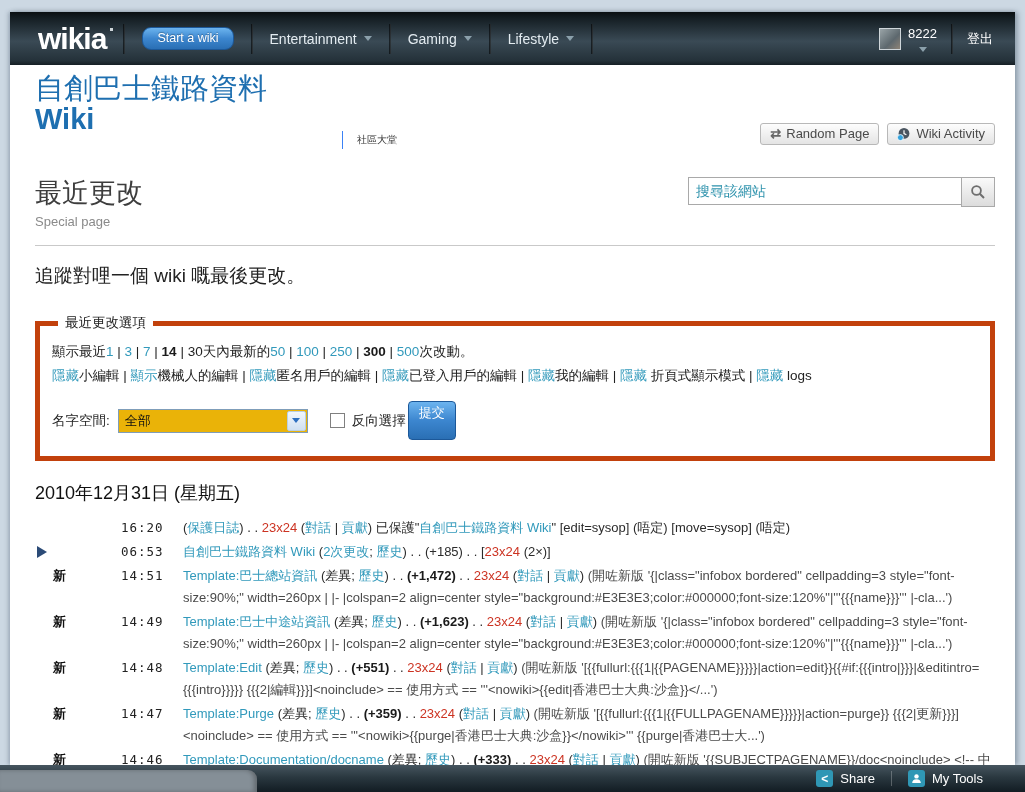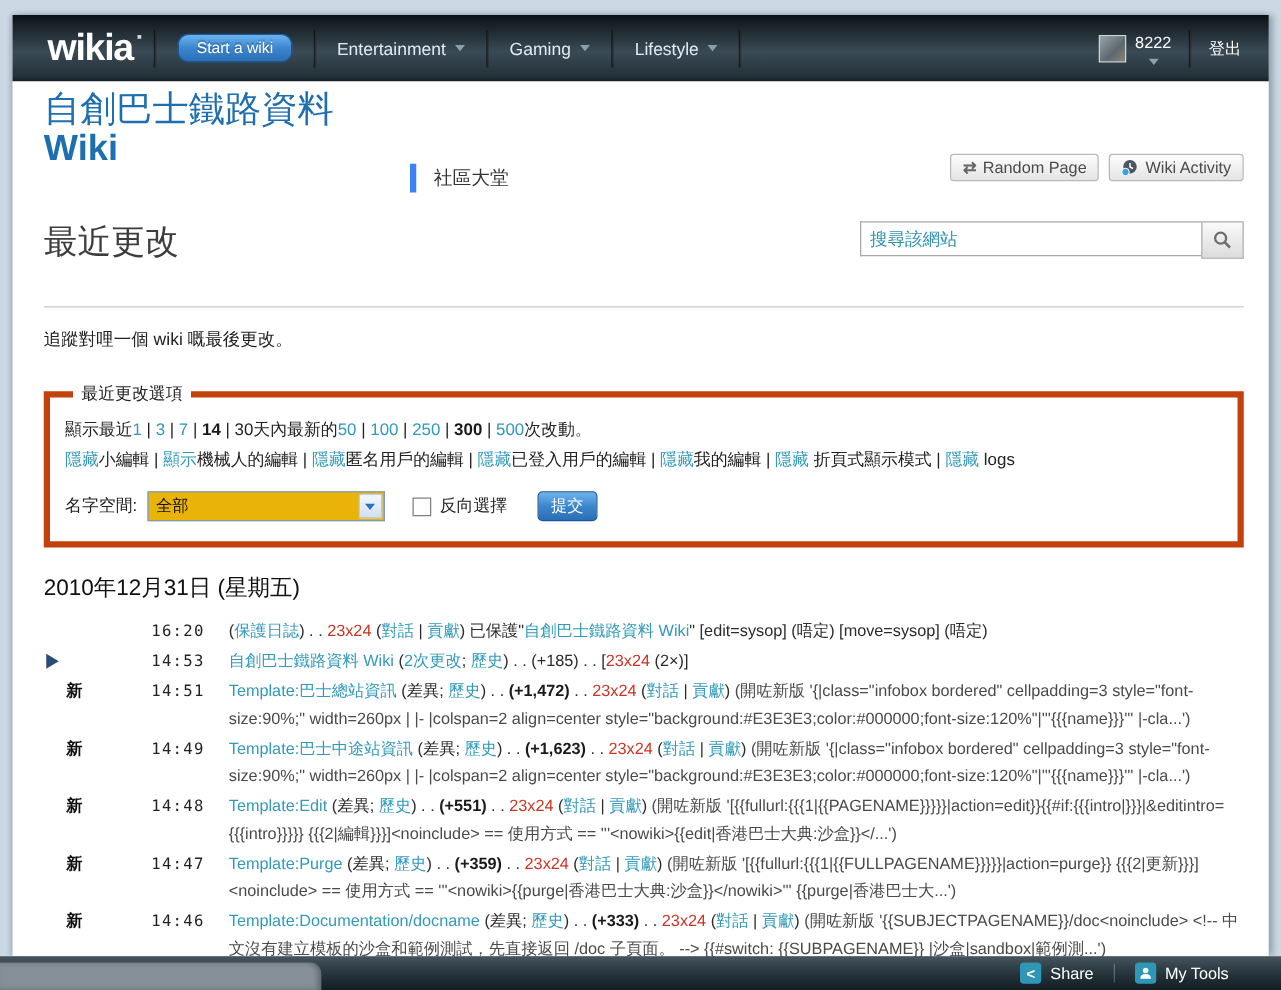--- a/index.html
+++ b/index.html
@@ -30,21 +30,21 @@
   .caret{width:0;height:0;border-left:4px solid transparent;border-right:4px solid transparent;border-top:5px solid #8ba0ab;}
   .guser{margin-left:auto;display:flex;align-items:center;color:#fff;font-size:13px;margin-right:22px;}
   .avatar{width:20px;height:20px;border:1px solid #cfd6da;background:linear-gradient(135deg,#9aa4a8,#5d686e 60%,#8d8376);margin-right:7px;}
   .uname{display:flex;align-items:center;gap:6px;cursor:pointer;flex-direction:column;}
   .logout{cursor:pointer;}
   
   .content{padding:0 20px 0 25px;position:relative;}
   .wiki-head{position:relative;height:97px;padding-top:7px;}
   .wiki-title1{color:#1e6fb0;font-size:29px;line-height:1.12;}
   .wiki-title2{color:#1e6fb0;font-size:29px;font-weight:bold;line-height:1.1;}
-  .local-nav{position:absolute;left:293px;top:66px;border-left:5px solid #3b82f6;padding:2px 0 2px 14px;font-size:15px;color:#333;cursor:pointer;}
+  .local-nav{position:absolute;left:307px;top:66px;border-left:1px solid #3b82f6;padding:2px 0 2px 14px;font-size:10px;color:#333;cursor:pointer;}
   .head-btns{position:absolute;right:0;top:58px;display:flex;gap:8px;}
   .btn-gray{
     display:flex;align-items:center;gap:5px;
     background:linear-gradient(180deg,#fdfdfd,#e4e4e4);
     border:1px solid #b8b8b8;border-radius:3px;color:#4a4a4a;font-size:13px;
     padding:2px 9px 3px;cursor:pointer;
   }
   .shuffle-ic{color:#666;font-weight:bold;font-size:13px;}
   
   .page-head{position:relative;height:76px;}
@@ -56,21 +56,21 @@
     padding:3px 7px;font-size:14px;color:#2f93ad;outline:none;
     font-family:"Liberation Sans","DejaVu Sans",sans-serif;
   }
   .searchbox input::placeholder{color:#2f93ad;opacity:1;}
   .search-btn{
     width:32px;height:28px;border:1px solid #a9a9a9;
     background:linear-gradient(180deg,#fafafa,#dcdcdc);
     display:flex;align-items:center;justify-content:center;cursor:pointer;
   }
   hr.rule{border:none;border-top:1px solid #c9c9c9;margin:0;}
-  .intro{font-size:14px;color:#222;margin:17px 0 0;}
+  .intro{font-size:19px;color:#222;margin:17px 0 0;}
   
   fieldset.rc-options{
     border:5px solid #c2410c;margin:25px 0 0;padding:8px 12px 16px;
     font-size:13.5px;color:#222;
   }
   fieldset.rc-options legend{padding:0 7px;margin-left:6px;font-size:13.5px;color:#222;}
   .opt-line{line-height:24px;}
   .ns-row{margin-top:13px;display:flex;align-items:center;font-size:13.5px;}
   .ns-label{margin-right:8px;}
   .xp-select{
@@ -81,21 +81,21 @@
   .xp-arrow{
     width:17px;height:18px;margin:1px;border:1px solid #b9cfe4;border-radius:2px;
     background:linear-gradient(180deg,#f2f7fc,#cfe0f2);
     display:flex;align-items:center;justify-content:center;
   }
   .xp-arrow .tri{width:0;height:0;border-left:4px solid transparent;border-right:4px solid transparent;border-top:5px solid #2d6fc0;}
   .invert-box{width:13px;height:13px;border:1px solid #808080;background:#fff;margin:0 7px 0 22px;cursor:pointer;}
   .btn-submit{
     background:linear-gradient(180deg,#6cb4ef 0%,#3c86cf 50%,#2a6fb4 100%);
     border:1px solid #1c5899;border-radius:4px;color:#fff;font-size:13px;
-    padding:2px 10px 2px;margin-left:24px;cursor:pointer;
+    padding:2px 10px 17px;margin-left:2px;cursor:pointer;
   }
   
   .rc-section{margin-top:20px;}
   .rc-date{font-size:18px;color:#111;font-weight:400;margin:0 0 12px;}
   .rc-row{position:relative;padding-left:148px;font-size:13px;line-height:22px;margin-bottom:2px;color:#2b2b2b;}
   .rc-time{position:absolute;left:86px;top:0;font-family:"DejaVu Sans Mono","Liberation Mono",monospace;font-size:12.5px;color:#222;letter-spacing:1px;}
   .rc-flag{position:absolute;left:18px;top:0;font-weight:bold;color:#111;}
   .rc-arrow{position:absolute;left:2px;top:5px;width:0;height:0;border-left:10px solid #2b4b77;border-top:6px solid transparent;border-bottom:6px solid transparent;cursor:pointer;}
   .sg-link{color:#3199bb;text-decoration:none;cursor:pointer;}
   .sg-red{color:#cc3322;text-decoration:none;cursor:pointer;}
@@ -166,20 +166,21 @@
             <path d="M7 3.3 L7 6.6 L9.4 7.8" stroke="#fff" stroke-width="1.2" fill="none"></path>
             <circle cx="3.4" cy="10.6" r="3" fill="#35a3dd" stroke="#fff" stroke-width="0.8"></circle>
           </svg>
           <span>Wiki Activity</span>
         </button>
       </div>
     </div>
 
     <div class="page-head">
       <h1 class="page-title">最近更改</h1>
+      <div class="page-sub">Special page</div>
       <div class="searchbox">
         <input type="text" placeholder="搜尋該網站" style="">
         <div class="search-btn">
           <svg width="16" height="16" viewBox="0 0 16 16">
             <circle cx="6.5" cy="6.5" r="4.4" fill="none" stroke="#6e6e6e" stroke-width="1.8"></circle>
             <line x1="9.8" y1="9.8" x2="14" y2="14" stroke="#6e6e6e" stroke-width="2"></line>
           </svg>
         </div>
       </div>
     </div>
@@ -203,21 +204,21 @@
         <span class="invert-box"></span>
         <span>反向選擇</span>
         <button class="btn-submit">提交</button>
       </div>
     </fieldset>
 
     <div class="rc-section">
       <h4 class="rc-date">2010年12月31日 (星期五)</h4>
       <div>
           <div class="rc-row"><span class="rc-time">16:20</span><span><span class="sg-text">(</span><a class="sg-link">保護日誌</a><span class="sg-text">) . . </span><a class="sg-red">23x24</a><span class="sg-text"> (</span><a class="sg-link">對話</a><span class="sg-text"> | </span><a class="sg-link">貢獻</a><span class="sg-text">) 已保護"</span><a class="sg-link">自創巴士鐵路資料 Wiki</a><span class="sg-text">" [edit=sysop] (唔定) [move=sysop] (唔定)</span></span></div>
-          <div class="rc-row"><span class="rc-arrow"></span><span class="rc-time">14:53</span><span><a class="sg-link">自創巴士鐵路資料 Wiki</a><span class="sg-text"> (</span><a class="sg-link">2次更改</a><span class="sg-text">; </span><a class="sg-link">歷史</a><span class="sg-text">) . . (+185) . . [</span><a class="sg-red">23x24</a><span class="sg-text"> (2×)]</span></span></div>
+          <div class="rc-row"><span class="rc-arrow"></span><span class="rc-time">06:53</span><span><a class="sg-link">自創巴士鐵路資料 Wiki</a><span class="sg-text"> (</span><a class="sg-link">2次更改</a><span class="sg-text">; </span><a class="sg-link">歷史</a><span class="sg-text">) . . (+185) . . [</span><a class="sg-red">23x24</a><span class="sg-text"> (2×)]</span></span></div>
           <div class="rc-row"><span class="rc-flag">新</span><span class="rc-time">14:51</span><span><a class="sg-link">Template:巴士總站資訊</a><span class="sg-text"> (差異; </span><a class="sg-link">歷史</a><span class="sg-text">) . . </span><span class="sg-bold">(+1,472)</span><span class="sg-text"> . . </span><a class="sg-red">23x24</a><span class="sg-text"> (</span><a class="sg-link">對話</a><span class="sg-text"> | </span><a class="sg-link">貢獻</a><span class="sg-text">) </span><span class="sg-comment">(開咗新版 '{|class="infobox bordered" cellpadding=3 style="font-size:90%;" width=260px | |- |colspan=2 align=center style="background:#E3E3E3;color:#000000;font-size:120%"|'''{{{name}}}''' |-cla...')</span></span></div>
           <div class="rc-row"><span class="rc-flag">新</span><span class="rc-time">14:49</span><span><a class="sg-link">Template:巴士中途站資訊</a><span class="sg-text"> (差異; </span><a class="sg-link">歷史</a><span class="sg-text">) . . </span><span class="sg-bold">(+1,623)</span><span class="sg-text"> . . </span><a class="sg-red">23x24</a><span class="sg-text"> (</span><a class="sg-link">對話</a><span class="sg-text"> | </span><a class="sg-link">貢獻</a><span class="sg-text">) </span><span class="sg-comment">(開咗新版 '{|class="infobox bordered" cellpadding=3 style="font-size:90%;" width=260px | |- |colspan=2 align=center style="background:#E3E3E3;color:#000000;font-size:120%"|'''{{{name}}}''' |-cla...')</span></span></div>
           <div class="rc-row"><span class="rc-flag">新</span><span class="rc-time">14:48</span><span><a class="sg-link">Template:Edit</a><span class="sg-text"> (差異; </span><a class="sg-link">歷史</a><span class="sg-text">) . . </span><span class="sg-bold">(+551)</span><span class="sg-text"> . . </span><a class="sg-red">23x24</a><span class="sg-text"> (</span><a class="sg-link">對話</a><span class="sg-text"> | </span><a class="sg-link">貢獻</a><span class="sg-text">) </span><span class="sg-comment">(開咗新版 '[{{fullurl:{{{1|{{PAGENAME}}}}}|action=edit}}{{#if:{{{intro|}}}|&amp;editintro={{{intro}}}}} {{{2|編輯}}}]&lt;noinclude&gt; == 使用方式 == '''&lt;nowiki&gt;{{edit|香港巴士大典:沙盒}}&lt;/...')</span></span></div>
           <div class="rc-row"><span class="rc-flag">新</span><span class="rc-time">14:47</span><span><a class="sg-link">Template:Purge</a><span class="sg-text"> (差異; </span><a class="sg-link">歷史</a><span class="sg-text">) . . </span><span class="sg-bold">(+359)</span><span class="sg-text"> . . </span><a class="sg-red">23x24</a><span class="sg-text"> (</span><a class="sg-link">對話</a><span class="sg-text"> | </span><a class="sg-link">貢獻</a><span class="sg-text">) </span><span class="sg-comment">(開咗新版 '[{{fullurl:{{{1|{{FULLPAGENAME}}}}}|action=purge}} {{{2|更新}}}]&lt;noinclude&gt; == 使用方式 == '''&lt;nowiki&gt;{{purge|香港巴士大典:沙盒}}&lt;/nowiki&gt;''' {{purge|香港巴士大...')</span></span></div>
           <div class="rc-row"><span class="rc-flag">新</span><span class="rc-time">14:46</span><span><a class="sg-link">Template:Documentation/docname</a><span class="sg-text"> (差異; </span><a class="sg-link">歷史</a><span class="sg-text">) . . </span><span class="sg-bold">(+333)</span><span class="sg-text"> . . </span><a class="sg-red">23x24</a><span class="sg-text"> (</span><a class="sg-link">對話</a><span class="sg-text"> | </span><a class="sg-link">貢獻</a><span class="sg-text">) </span><span class="sg-comment">(開咗新版 '{{SUBJECTPAGENAME}}/doc&lt;noinclude&gt; &lt;!-- 中文沒有建立模板的沙盒和範例測試，先直接返回 /doc 子頁面。 --&gt; {{#switch: {{SUBPAGENAME}} |沙盒|sandbox|範例測...')</span></span></div>
           <div class="rc-row"><span class="rc-time">14:45</span><span><span class="sg-text">(</span><a class="sg-link">上載紀錄</a><span class="sg-text">) . . </span><a class="sg-red">23x24</a><span class="sg-text"> (</span><a class="sg-link">對話</a><span class="sg-text"> | </span><a class="sg-link">貢獻</a><span class="sg-text">) 已上載 「</span><a class="sg-link">File:Template-info.svg</a><span class="sg-text">」</span></span></div>
         </div>
     </div>
 
   </div>

